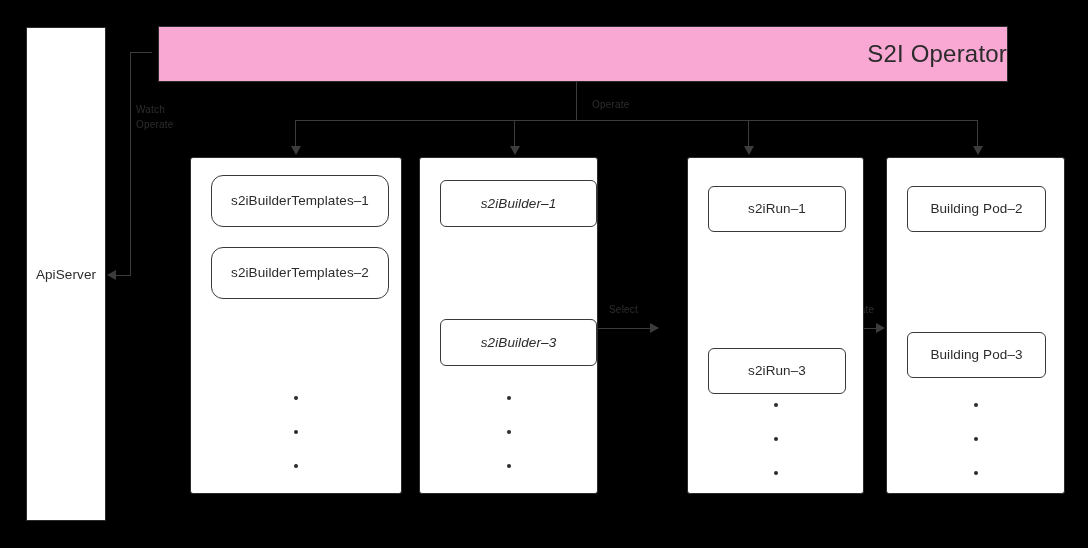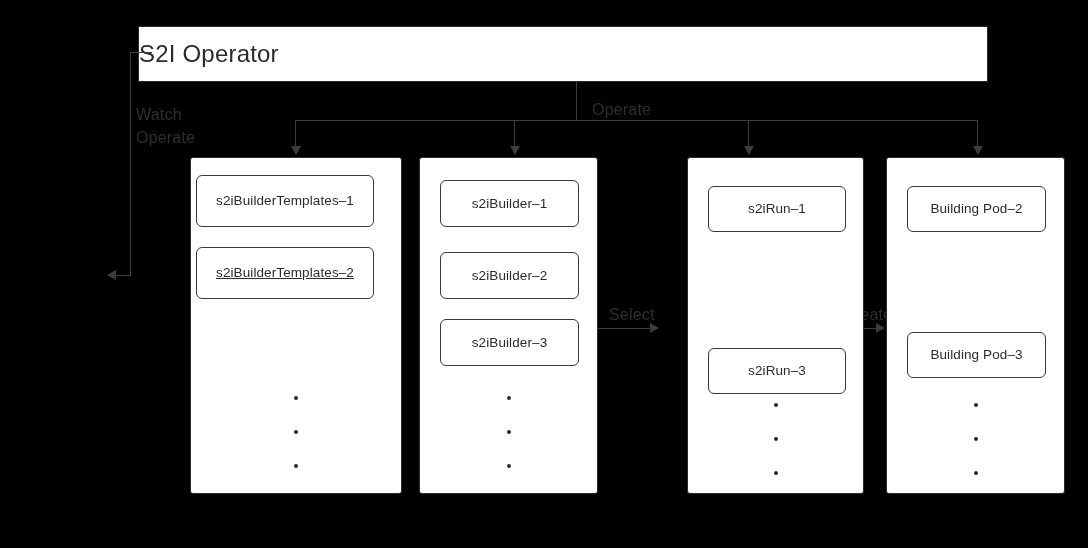--- a/index.html
+++ b/index.html
@@ -36,29 +36,29 @@
   }
   .apiserver-label {
     font-size: 13.5px;
     color: #2b2b2b;
     letter-spacing: 0.1px;
     text-align: center;
   }
 
   
   .operator {
-    left: 138px;
+    left: 158px;
     top: 26px;
     width: 850px;
     height: 56px;
-    background: #ffffff;
+    background: #f9a8d4;
     border: 1px solid #2b2b2b;
     display: flex;
     align-items: center;
-    justify-content: flex-start;
+    justify-content: flex-end;
   }
   .operator-title {
     font-size: 24px;
     color: #2b2b2b;
     letter-spacing: 0.2px;
   }
 
   
   .col-panel {
     top: 157px;
@@ -83,26 +83,26 @@
     justify-content: center;
     text-align: center;
     color: #2b2b2b;
     font-size: 13.5px;
     line-height: 1.45;
     letter-spacing: 0.1px;
     padding: 0 8px;
     box-sizing: border-box;
   }
   
-  .col1 .card { left: 5px; width: 178px; height: 52px; }
+  .col1 .card { left: 20px; width: 178px; height: 52px; border-radius: 12px; }
   .col1 .card.i0 { top: 17px; }
-  .col1 .card.i1 { top: 89px; text-decoration: underline; }
+  .col1 .card.i1 { top: 89px; }
   .col1 .card.i2 { top: 167px; }
 
-  .col2 .card { left: 20px; width: 139px; height: 47px; }
+  .col2 .card { left: 20px; width: 157px; height: 47px; font-style: italic; }
   .col2 .card.i0 { top: 22px; }
   .col2 .card.i1 { top: 94px; }
   .col2 .card.i2 { top: 161px; }
 
   .col3 .card { left: 20px; width: 138px; height: 46px; }
   .col3 .card.i0 { top: 28px; }
   .col3 .card.i1 { top: 100px; }
   .col3 .card.i2 { top: 190px; }
 
   .col4 .card { left: 20px; width: 139px; height: 46px; }
@@ -153,31 +153,34 @@
     width: 0; height: 0;
     border-top: 5px solid transparent;
     border-bottom: 5px solid transparent;
     border-left: 9px solid #3c3c3c;
   }
 
   
   .edge-label {
     position: absolute;
     color: #2e2e2e;
-    font-size: 16px;
+    font-size: 10px;
     letter-spacing: 0.2px;
     white-space: pre-line;
     line-height: 1.45;
   }
 </style>
 </head>
 <body>
 
 <div id="canvas">
 
+  <div class="abs apiserver">
+    <div class="apiserver-label">ApiServer</div>
+  </div>
 
   <div class="abs operator">
     <div class="operator-title">S2I Operator</div>
   </div>
 
   <div class="abs line-h" style="left:130px; top:52px; width:22px;"></div>
   <div class="abs line-v" style="left:130px; top:52px; height:223px;"></div>
   <div class="abs line-h" style="left:113px; top:275px; width:18px;"></div>
   <div class="abs arrow-left" style="left:107px; top:270px;"></div>
   <div class="edge-label" style="left:136px; top:103px;">Watch
@@ -212,21 +215,20 @@
     <div class="card i1">s2iBuilderTemplates–2</div>
     <div class="dots">
       <span></span>
       <span></span>
       <span></span>
     </div>
   </div>
 
   <div class="abs col-panel col2">
     <div class="card i0">s2iBuilder–1</div>
-    <div class="card i1">s2iBuilder–2</div>
     <div class="card i2">s2iBuilder–3</div>
     <div class="dots">
       <span></span>
       <span></span>
       <span></span>
     </div>
   </div>
 
   <div class="abs col-panel col3">
     <div class="card i0">s2iRun–1</div>

